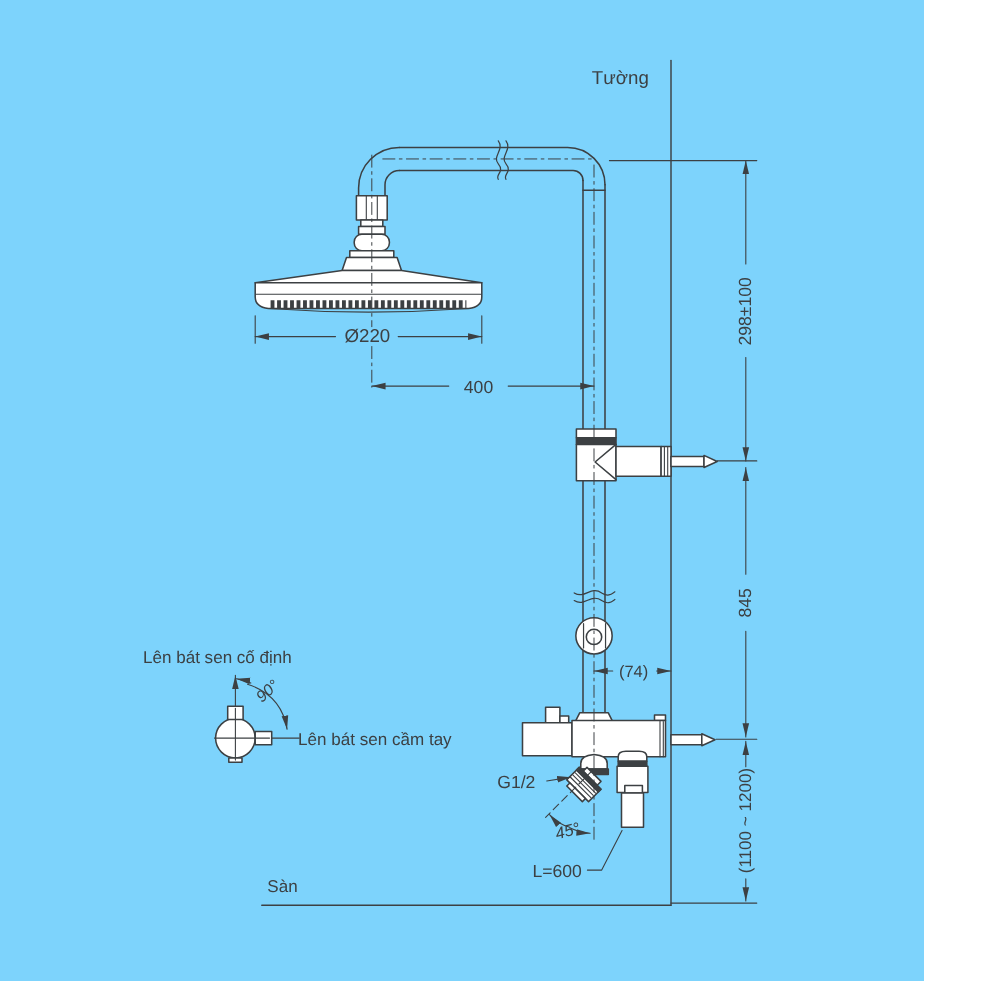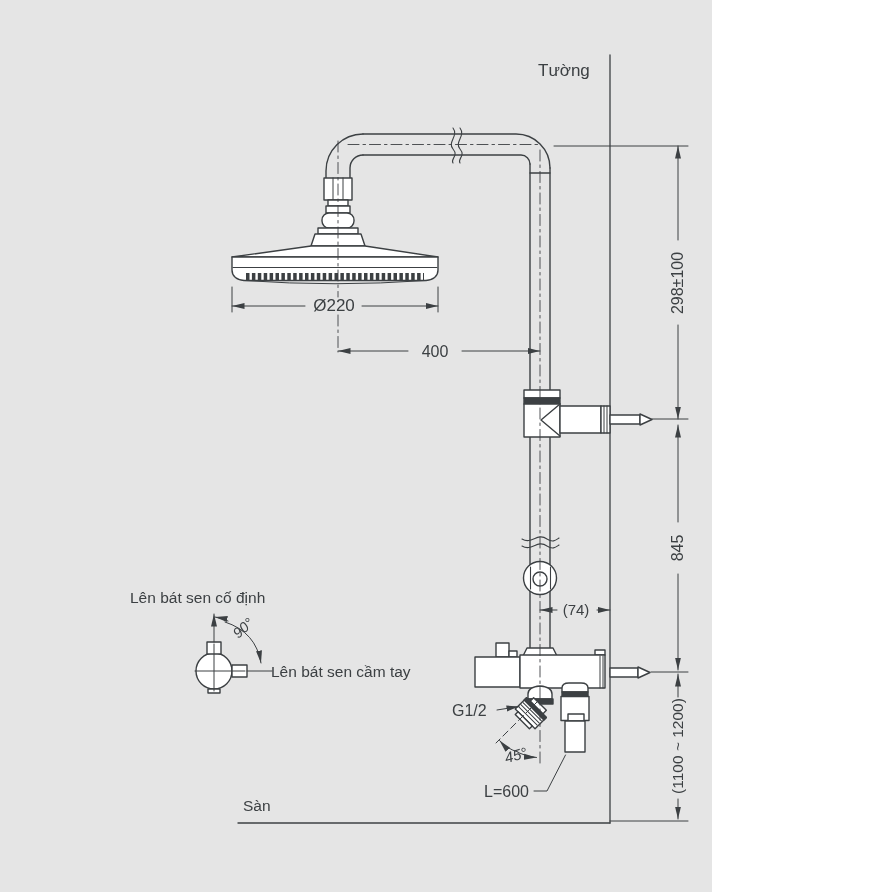--- a/index.html
+++ b/index.html
@@ -1,16 +1,16 @@
 <!DOCTYPE html>
 <html><head>
 <meta charset="utf-8">
 <style>
   html,body{margin:0;padding:0;background:#ffffff;width:892px;height:892px;overflow:hidden;}
-  #stage{position:relative;width:712px;height:892px;background:#e5e5e5;}
+  #stage{position:relative;width:840px;height:892px;background:#7dd3fc;}
   svg{position:absolute;left:0;top:0;}
   svg text{fill:#3c4043;stroke:none;font-family:"Liberation Sans",sans-serif;}
   .t17{font-size:17px;}
   .t16{font-size:16px;}
   .t15{font-size:15.5px;}
   .t15p{font-size:15px;}
   .t14i{font-size:15px;font-style:italic;}
   .t13i{font-size:14.5px;font-style:italic;}
   .mid{text-anchor:middle;}
 </style>

